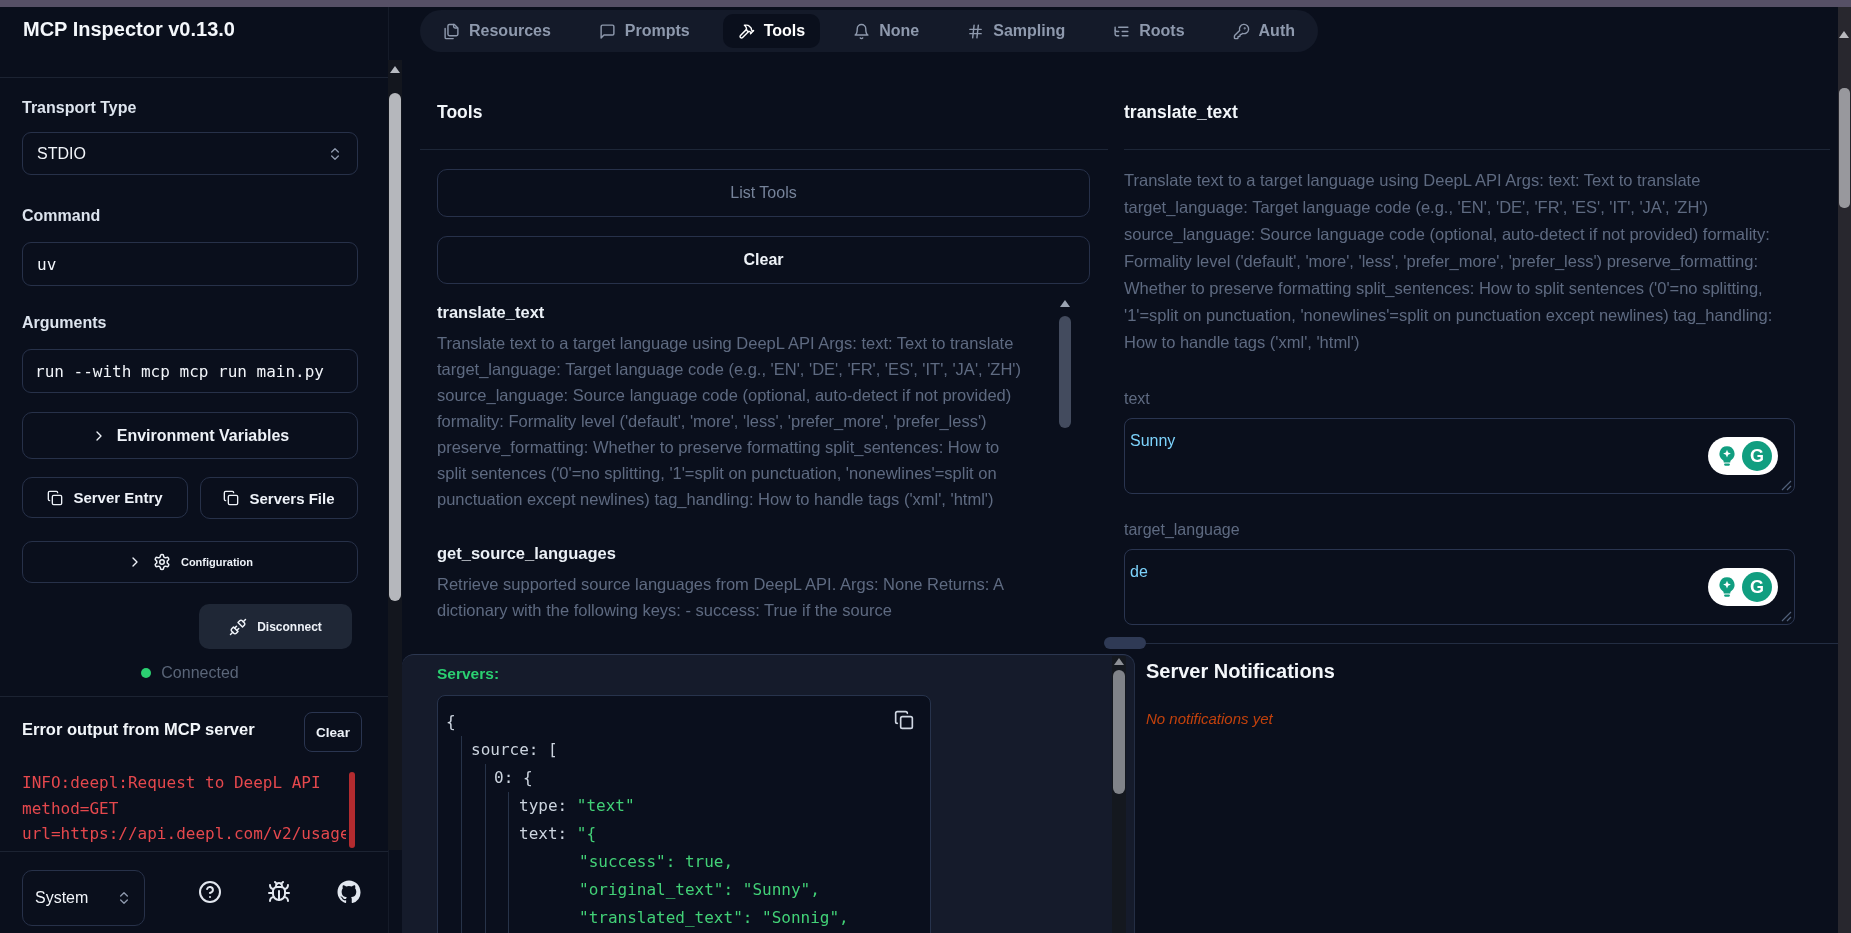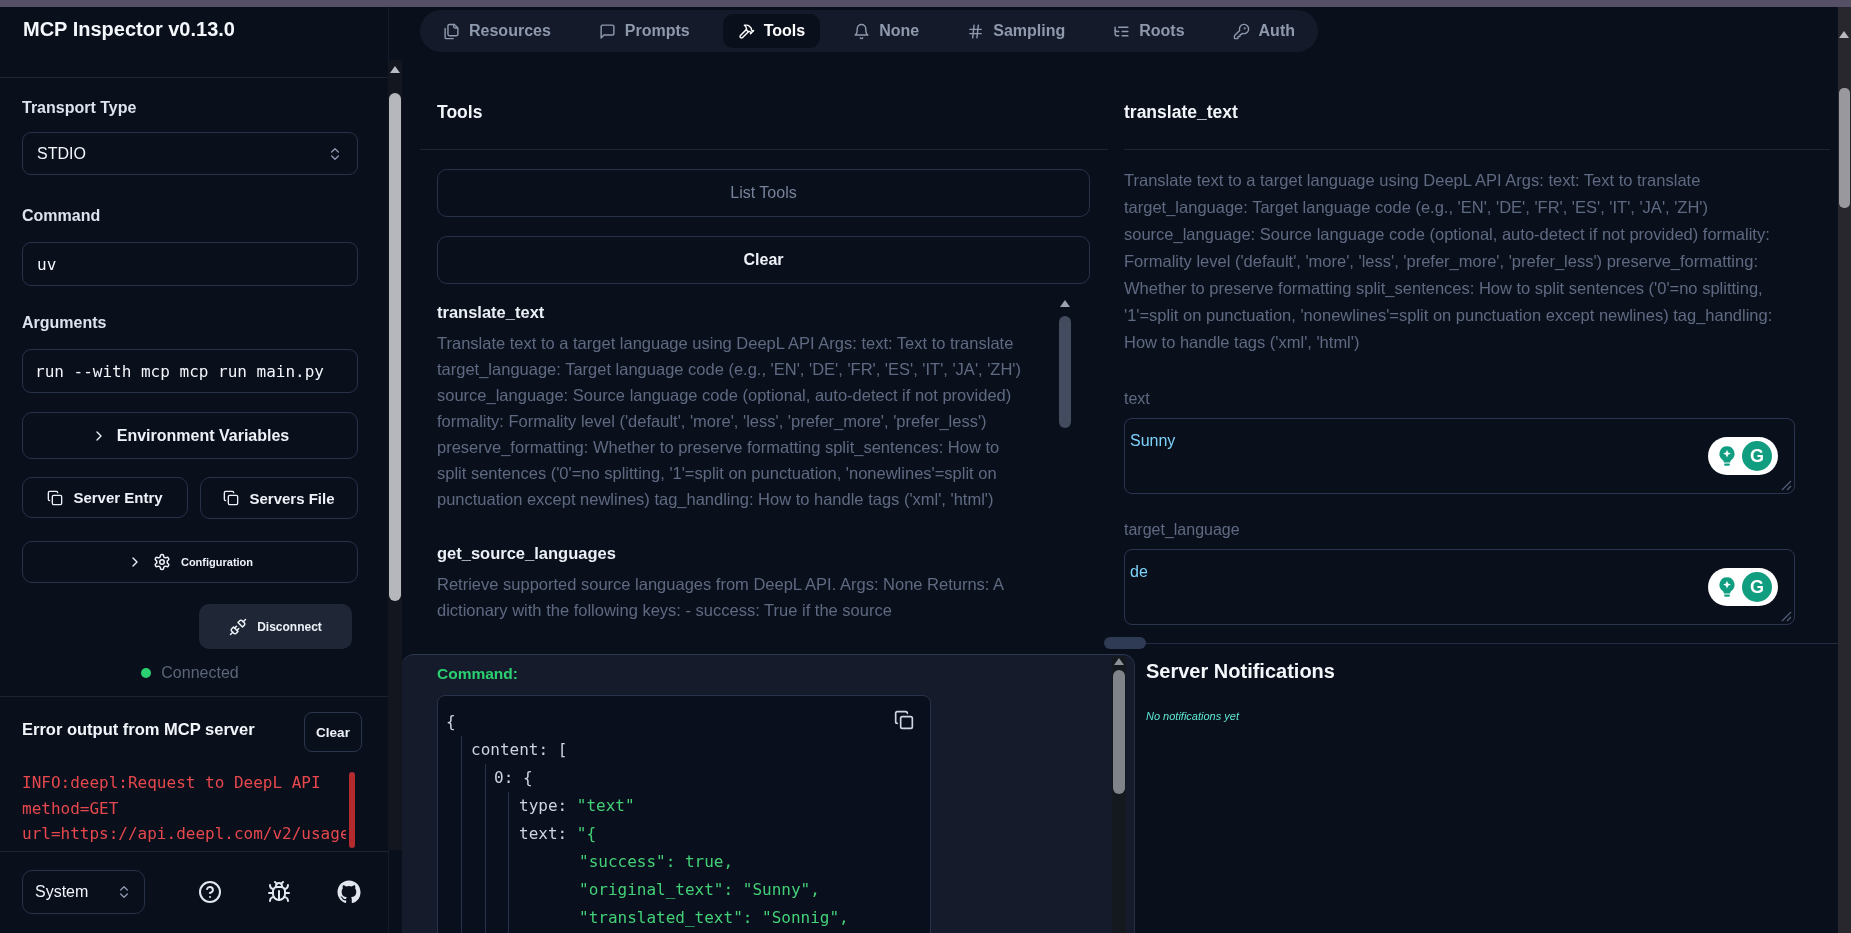--- a/index.html
+++ b/index.html
@@ -26,21 +26,21 @@
   .connected{position:absolute;left:22px;top:664px;width:336px;display:flex;align-items:center;justify-content:center;gap:10px;
        color:#5a6578;font-size:16px;}
   .dot{width:10px;height:10px;border-radius:50%;background:var(--green,#2ecc71);}
   .err-header{position:absolute;left:22px;top:720px;font-size:16.5px;font-weight:700;color:#f2f6fa;}
   .clear-sm{position:absolute;left:304px;top:712px;width:56px;height:38px;border:1px solid #2a3550;border-radius:8px;
        display:flex;align-items:center;justify-content:center;font-size:13.5px;font-weight:700;color:#eef2f8;cursor:pointer;}
   .err-lines{position:absolute;left:22px;top:770px;width:324px;}
   .err-line{height:25.5px;line-height:25.5px;font-family:"DejaVu Sans Mono",monospace;font-size:16px;
        color:var(--red,#e5484d);white-space:nowrap;overflow:hidden;}
   .err-scroll{position:absolute;left:349px;top:772px;width:6px;height:76px;border-radius:3px;background:#b32b2f;}
-  .sys-sel{position:absolute;left:22px;top:870px;width:123px;height:44px;box-sizing:border-box;border:1px solid #273149;
+  .sys-sel{position:absolute;left:22px;top:870px;width:123px;height:56px;box-sizing:border-box;border:1px solid #273149;
        border-radius:10px;display:flex;align-items:center;justify-content:space-between;padding:0 12px;font-size:16px;color:#f2f5fa;cursor:pointer;}
   .sb-iconbtn{position:absolute;top:880px;width:24px;height:24px;color:#e2e7ef;cursor:pointer;}
 
   
   .sbtrack{position:absolute;background:#13161e;}
   .sbthumb{position:absolute;border-radius:6px;}
   .arrow-up{position:absolute;width:0;height:0;border-left:5px solid transparent;border-right:5px solid transparent;border-bottom:7px solid #b7bac1;}
 
   
   .tabs{position:absolute;left:420px;top:10px;height:42px;background:#141a29;border-radius:21px;
@@ -79,21 +79,21 @@
   .f-label{font-size:16px;color:#5e6a81;margin-bottom:10px;}
   .f-box{position:relative;width:671px;height:76px;box-sizing:border-box;border:1px solid #2a3550;border-radius:8px;margin-bottom:27px;}
   .f-val{position:absolute;left:5px;top:13px;font-size:16px;color:#7dd3fc;}
   .gram{position:absolute;right:16px;top:50%;transform:translateY(-50%);width:70px;height:38px;background:#fff;border-radius:19px;
        display:flex;align-items:center;justify-content:center;gap:2px;cursor:pointer;}
   .gram svg{display:block;}
   .g-circle{width:30px;height:30px;border-radius:50%;background:var(--teal,#119e80);color:#fff;font-weight:700;font-size:18px;
        display:flex;align-items:center;justify-content:center;font-family:"Liberation Sans",sans-serif;}
   .resize{position:absolute;right:2px;bottom:2px;width:11px;height:11px;}
   .notif-title{position:absolute;left:1146px;top:660px;font-size:20px;font-weight:700;color:#f4f7fb;}
-  .notif-empty{position:absolute;left:1146px;top:710px;font-size:11px;font-style:italic;color:#5eead4;}
+  .notif-empty{position:absolute;left:1146px;top:710px;font-size:15px;font-style:italic;color:#c2410c;}
 </style>
 </head>
 <body>
 
 <div class="app">
   <div class="topstrip"></div>
 
   <aside class="sidebar">
     <div class="sb-title">MCP Inspector v0.13.0</div>
     <div class="sb-div" style="top:77px"></div>
@@ -333,25 +333,25 @@
     </div>
 
   <div style="position:absolute;left:1058px;top:298px;width:14px;height:356px">
     <div class="arrow-up" style="left:2px;top:2px;border-bottom-color:#9aa3b2"></div>
     <div class="sbthumb" style="left:1px;top:18px;width:12px;height:112px;background:#434b5e"></div>
   </div>
 
   <div class="corner-pill"></div>
 
   <section class="resp">
-    <div class="resp-label">Command:</div>
+    <div class="resp-label">Servers:</div>
     <div class="codebox">
       <div id="json-lines">
           <div class="code-line" style="padding-left: 8px;"><span class="jp">{</span></div>
-          <div class="code-line" style="padding-left: 33px;"><span class="jp">content: [</span></div>
+          <div class="code-line" style="padding-left: 33px;"><span class="jp">source: [</span></div>
           <div class="code-line" style="padding-left: 56px;"><span class="jp">0: {</span></div>
           <div class="code-line" style="padding-left: 81px;"><span class="jp">type: </span><span class="jg">"text"</span></div>
           <div class="code-line" style="padding-left: 81px;"><span class="jp">text: </span><span class="jg">"{</span></div>
           <div class="code-line" style="padding-left: 141px;"><span class="jg">"success": true,</span></div>
           <div class="code-line" style="padding-left: 141px;"><span class="jg">"original_text": "Sunny",</span></div>
           <div class="code-line" style="padding-left: 141px;"><span class="jg">"translated_text": "Sonnig",</span></div>
         </div>
       <div class="guide" style="left:23px;top:40px"></div>
       <div class="guide" style="left:47px;top:68px"></div>
       <div class="guide" style="left:70px;top:96px"></div>

